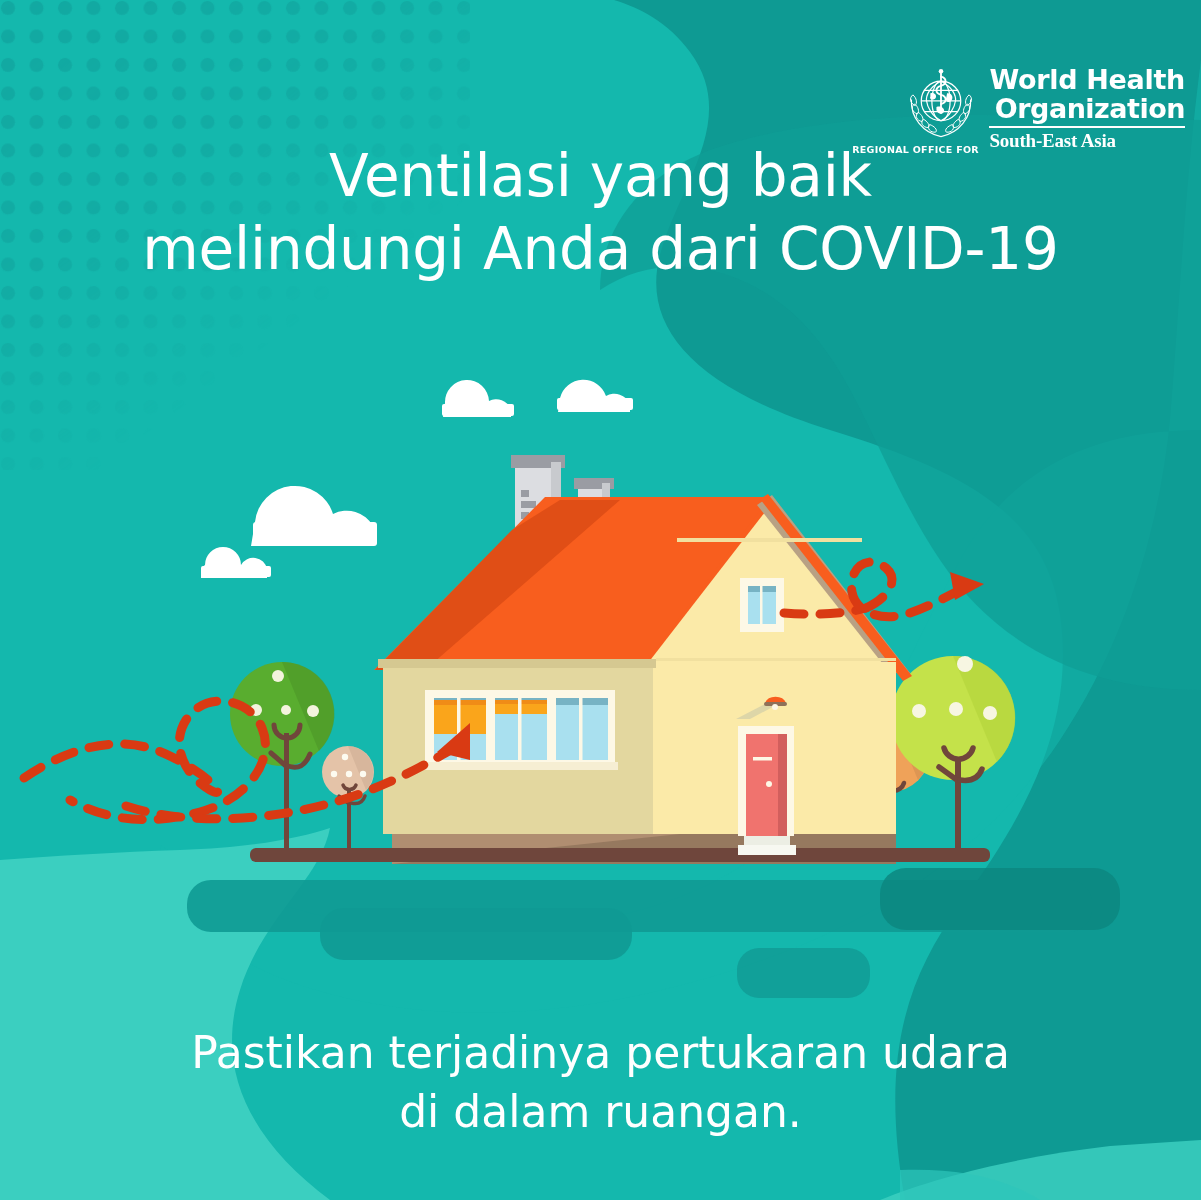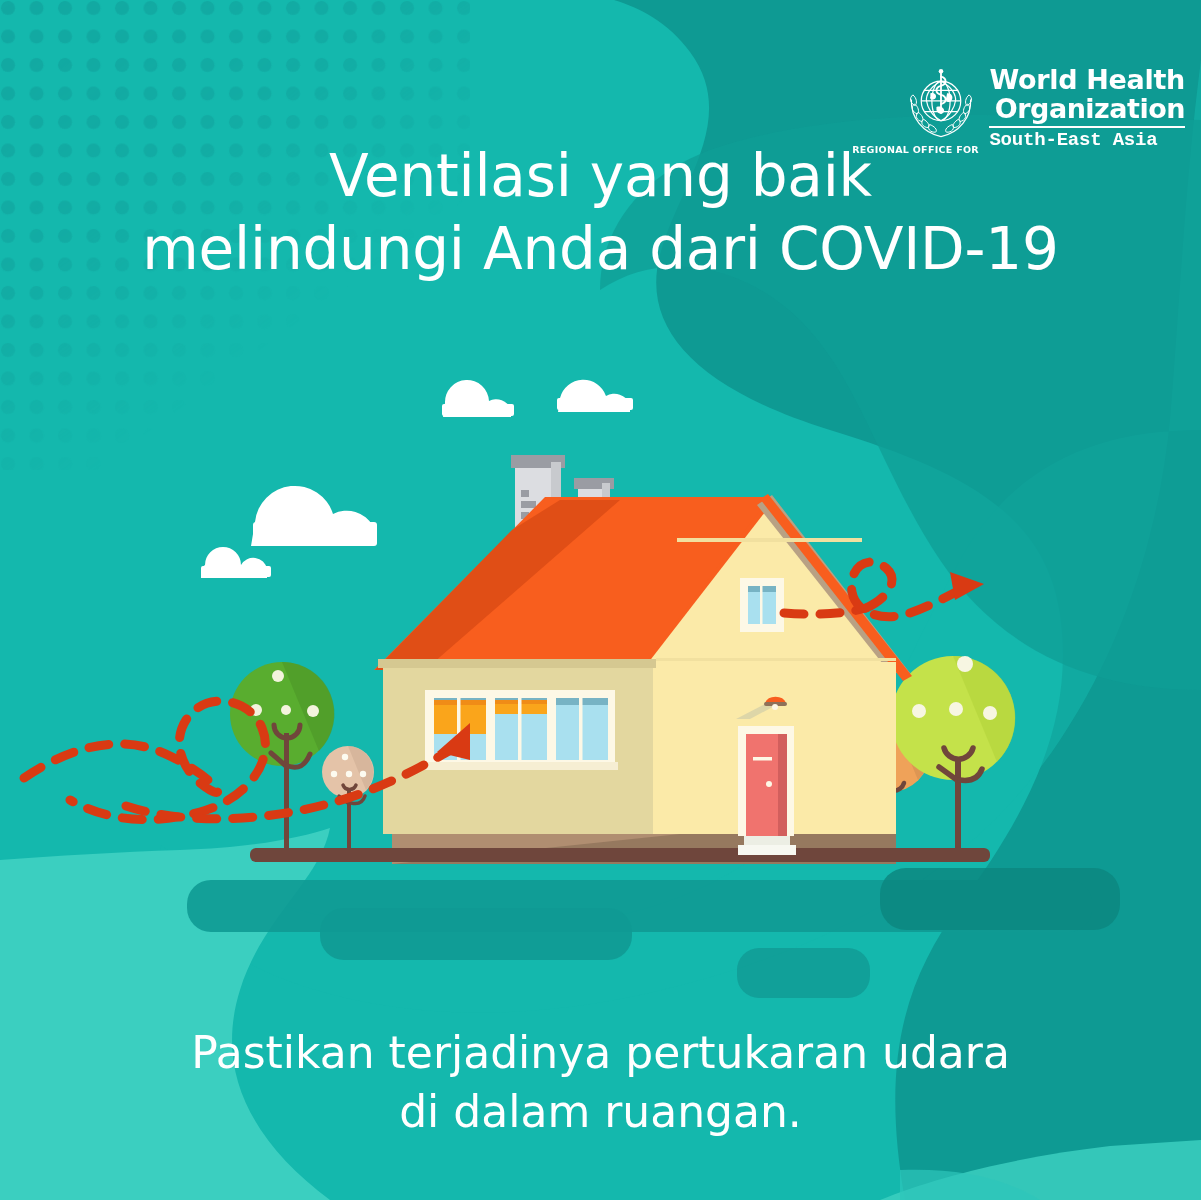--- a/index.html
+++ b/index.html
@@ -46,21 +46,21 @@
   }
   .who-rule{height:1.5px;background:#fff;margin:4px 0 3px 0;width:100%;}
   .who-bottom{display:flex;align-items:baseline;}
   .who-reg{
     font-family:"DejaVu Sans","Liberation Sans",sans-serif;
     font-weight:700;font-size:9.5px;letter-spacing:0.3px;
     color:#fff;white-space:nowrap;
     position:absolute;right:206px;top:78px;
   }
   .who-sea{
-    font-family:Liberation Mono, monospace;
+    font-family:Liberation Serif, serif;
     font-weight:700;font-size:19px;letter-spacing:-0.2px;color:#fff;
   }
 </style>
 </head>
 <body>
 
 <div id="poster">
 
   <svg class="layer" viewBox="0 0 1201 1200" xmlns="http://www.w3.org/2000/svg">
     <defs>

